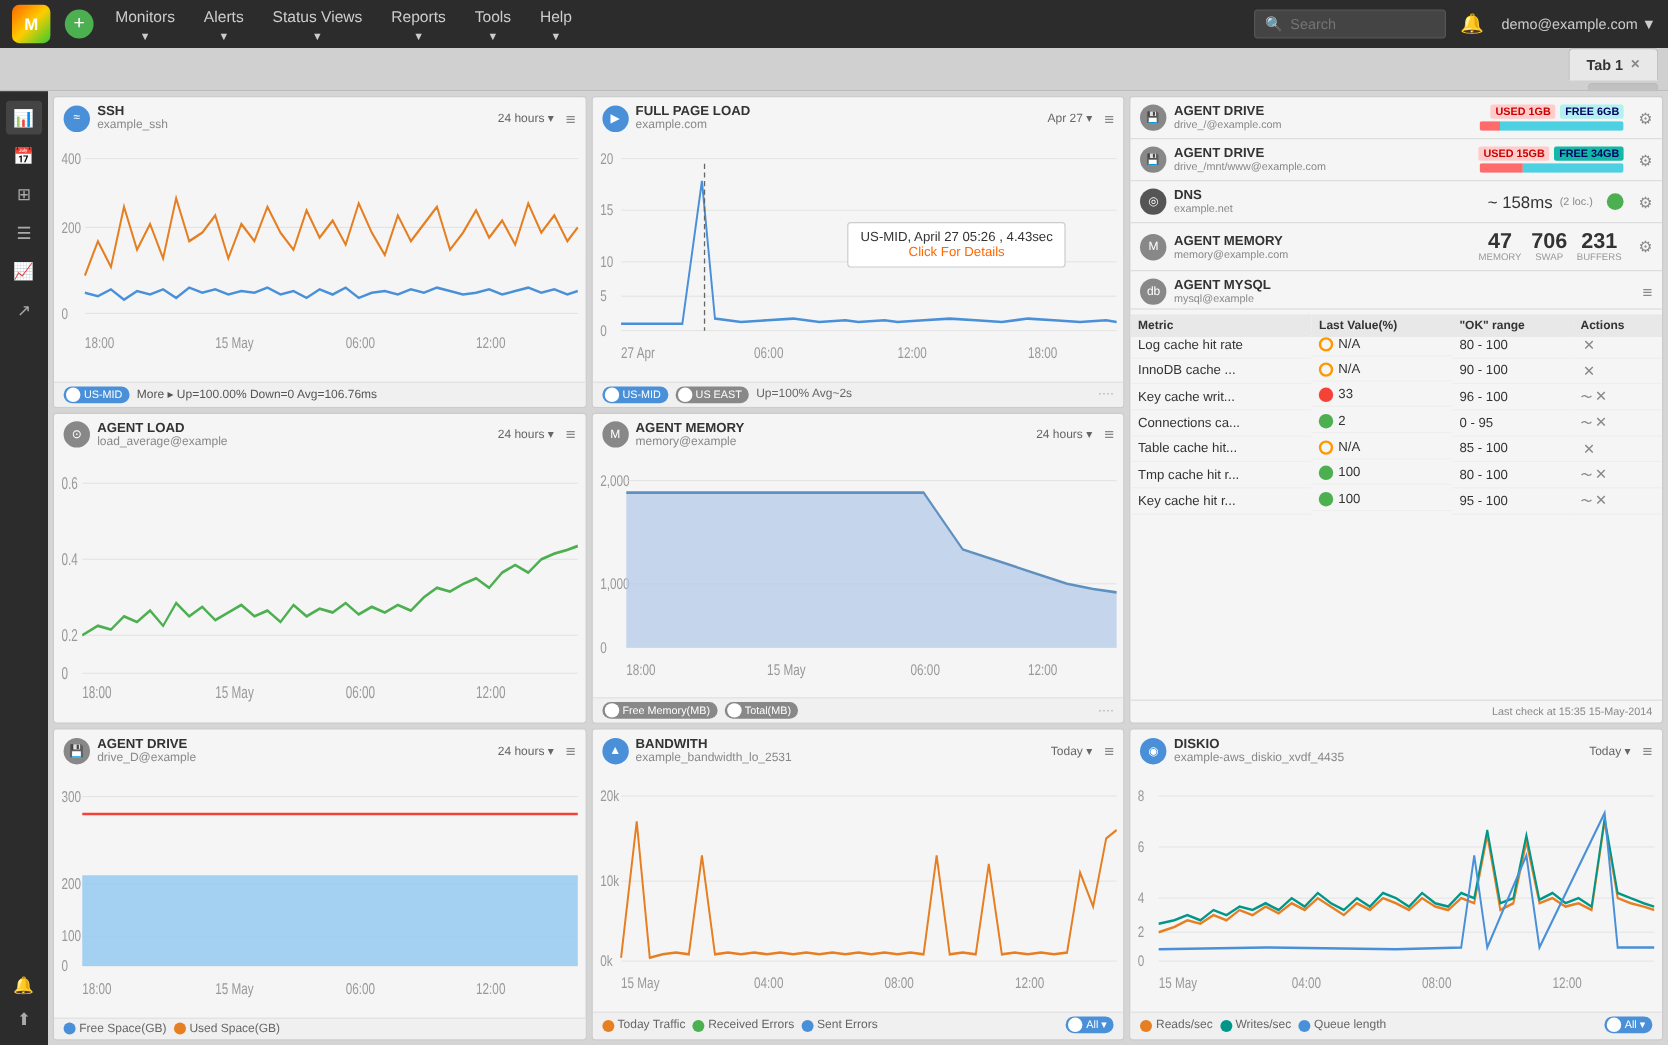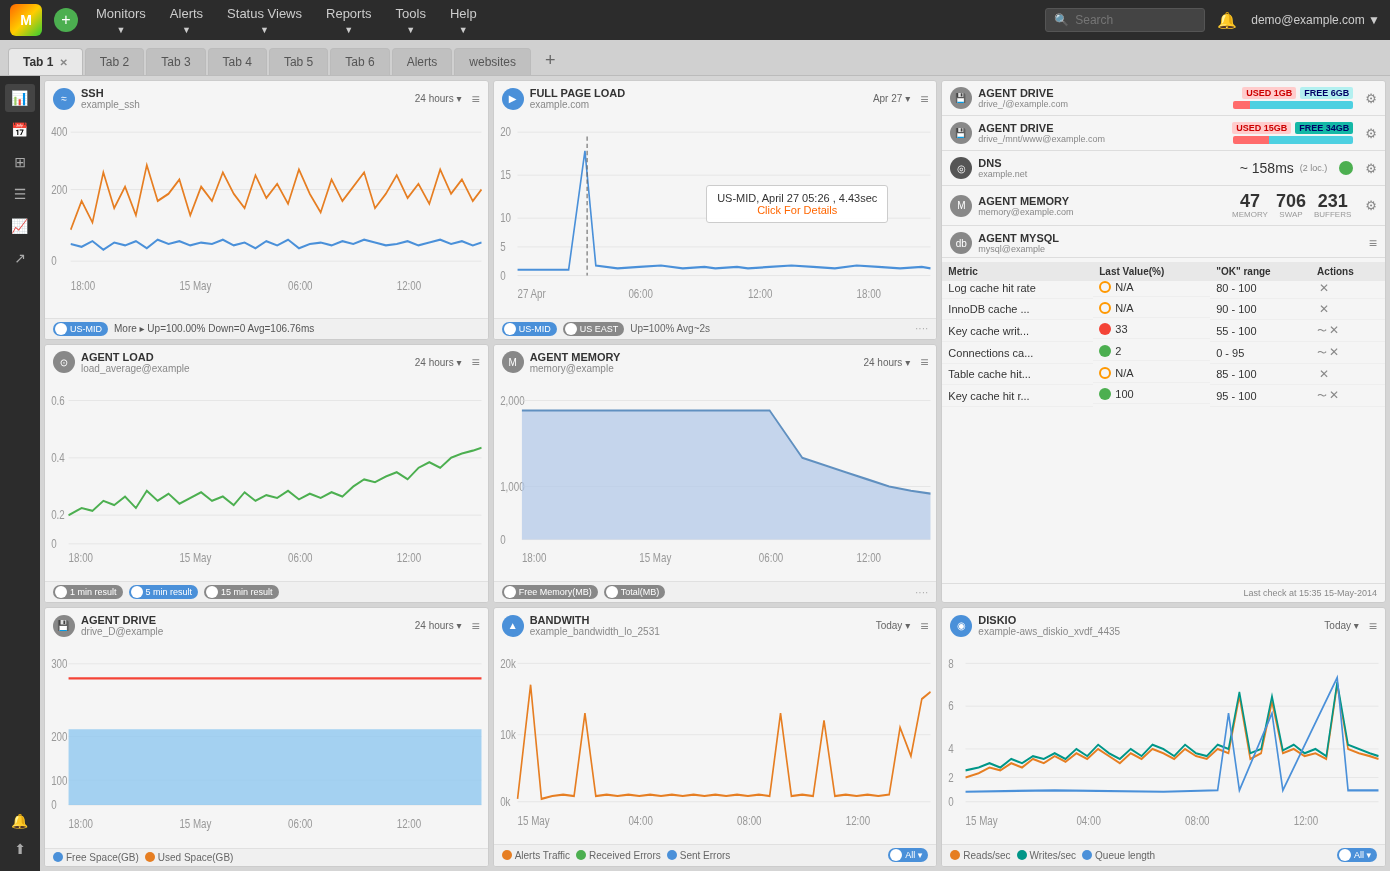--- a/index.html
+++ b/index.html
@@ -59,20 +59,21 @@
 
     
     .tabs-bar {
       background: #d0d0d0;
       height: 36px;
       display: flex;
       align-items: flex-end;
       padding: 0 8px;
       gap: 2px;
       border-bottom: 1px solid #bbb;
+      flex-direction: column;
     }
     .tab {
       background: #c0c0c0;
       padding: 6px 14px;
       border-radius: 4px 4px 0 0;
       cursor: pointer;
       font-size: 12px;
       color: #555;
       border: 1px solid #bbb;
       border-bottom: none;
@@ -595,21 +596,21 @@
     </td>
     <td>90 - 100</td>
     <td><button style="background:none;border:none;cursor:pointer;color:#888;font-size:12px;padding:0 2px">✕</button></td>
   </tr>
                 <tr>
     <td>Key cache writ...</td>
     <td style="display:flex;align-items:center;gap:4px;padding:3px 6px">
       <span style="display:inline-block;width:12px;height:12px;border-radius:50%;background:#f44336;"></span>
       <span>33</span>
     </td>
-    <td>55 - 100</td>
+    <td>96 - 100</td>
     <td><span style="color:#888;font-size:10px">〜</span><button style="background:none;border:none;cursor:pointer;color:#888;font-size:12px;padding:0 2px">✕</button></td>
   </tr>
                 <tr>
     <td>Connections ca...</td>
     <td style="display:flex;align-items:center;gap:4px;padding:3px 6px">
       <span style="display:inline-block;width:12px;height:12px;border-radius:50%;background:#4caf50;"></span>
       <span>2</span>
     </td>
     <td>0 - 95</td>
     <td><span style="color:#888;font-size:10px">〜</span><button style="background:none;border:none;cursor:pointer;color:#888;font-size:12px;padding:0 2px">✕</button></td>
@@ -617,20 +618,29 @@
                 <tr>
     <td>Table cache hit...</td>
     <td style="display:flex;align-items:center;gap:4px;padding:3px 6px">
       <span style="display:inline-block;width:12px;height:12px;border-radius:50%;border:2px solid #ff9800;"></span>
       <span>N/A</span>
     </td>
     <td>85 - 100</td>
     <td><button style="background:none;border:none;cursor:pointer;color:#888;font-size:12px;padding:0 2px">✕</button></td>
   </tr>
                 <tr>
+    <td>Tmp cache hit r...</td>
+    <td style="display:flex;align-items:center;gap:4px;padding:3px 6px">
+      <span style="display:inline-block;width:12px;height:12px;border-radius:50%;background:#4caf50;"></span>
+      <span>100</span>
+    </td>
+    <td>80 - 100</td>
+    <td><span style="color:#888;font-size:10px">〜</span><button style="background:none;border:none;cursor:pointer;color:#888;font-size:12px;padding:0 2px">✕</button></td>
+  </tr>
+                <tr>
     <td>Key cache hit r...</td>
     <td style="display:flex;align-items:center;gap:4px;padding:3px 6px">
       <span style="display:inline-block;width:12px;height:12px;border-radius:50%;background:#4caf50;"></span>
       <span>100</span>
     </td>
     <td>95 - 100</td>
     <td><span style="color:#888;font-size:10px">〜</span><button style="background:none;border:none;cursor:pointer;color:#888;font-size:12px;padding:0 2px">✕</button></td>
   </tr>
               </tbody>
           </table>
@@ -661,34 +671,20 @@
           <line x1="18" y1="55" x2="398" y2="55" stroke="#ddd" stroke-width="0.5"></line>
           <line x1="18" y1="95" x2="398" y2="95" stroke="#ddd" stroke-width="0.5"></line>
           <line x1="18" y1="115" x2="398" y2="115" stroke="#ddd" stroke-width="0.5"></line>
           <polyline points="18,95 30,90 40,92 50,85 60,88 70,82 80,90 90,78 100,85 110,80 120,87 130,83 140,79 150,85 160,82 170,88 180,79 190,85 200,81 210,83 220,78 230,84 240,80 250,83 260,79 270,82 280,75 290,70 300,72 310,68 320,65 330,70 340,62 350,58 360,62 370,55 380,52 390,50 398,48" fill="none" stroke="#4caf50" stroke-width="1.5"></polyline>
           <text x="18" y="128" font-size="9" fill="#999">18:00</text>
           <text x="120" y="128" font-size="9" fill="#999">15 May</text>
           <text x="220" y="128" font-size="9" fill="#999">06:00</text>
           <text x="320" y="128" font-size="9" fill="#999">12:00</text>
         </svg>
       </div>
-      <div class="widget-footer">
-        <span class="toggle-pill gray">
-          <span class="pill-circle"></span>
-          <span>1 min result</span>
-        </span>
-        <span class="toggle-pill">
-          <span class="pill-circle"></span>
-          <span>5 min result</span>
-        </span>
-        <span class="toggle-pill gray">
-          <span class="pill-circle"></span>
-          <span>15 min result</span>
-        </span>
-      </div>
     </div>
 
     <div class="widget">
       <div class="widget-header">
         <div class="widget-icon gray">M</div>
         <div>
           <div class="widget-title">AGENT MEMORY</div>
           <div class="widget-subtitle">memory@example</div>
         </div>
         <div class="widget-time">24 hours ▾</div>
@@ -788,21 +784,21 @@
           <polyline points="18,110 30,30 40,110 50,108 60,107 70,108 80,50 90,108 100,107 110,108 120,107 130,108 140,107 150,108 160,107 170,108 180,107 190,108 200,107 210,108 220,107 230,108 240,107 250,108 260,50 270,108 280,107 290,108 300,55 310,108 320,107 330,108 340,107 350,108 360,107 370,60 380,80 390,40 398,35" fill="none" stroke="#e67e22" stroke-width="1.5"></polyline>
           <text x="18" y="128" font-size="9" fill="#999">15 May</text>
           <text x="120" y="128" font-size="9" fill="#999">04:00</text>
           <text x="220" y="128" font-size="9" fill="#999">08:00</text>
           <text x="320" y="128" font-size="9" fill="#999">12:00</text>
         </svg>
       </div>
       <div class="widget-footer">
         <span style="display:inline-flex;align-items:center;gap:3px">
           <span style="width:10px;height:10px;border-radius:50%;background:#e67e22;display:inline-block"></span>
-          <span>Alerts Traffic</span>
+          <span>Today Traffic</span>
         </span>
         <span style="display:inline-flex;align-items:center;gap:3px">
           <span style="width:10px;height:10px;border-radius:50%;background:#4caf50;display:inline-block"></span>
           <span>Received Errors</span>
         </span>
         <span style="display:inline-flex;align-items:center;gap:3px">
           <span style="width:10px;height:10px;border-radius:50%;background:#4a90d9;display:inline-block"></span>
           <span>Sent Errors</span>
         </span>
         <span style="margin-left:auto">

